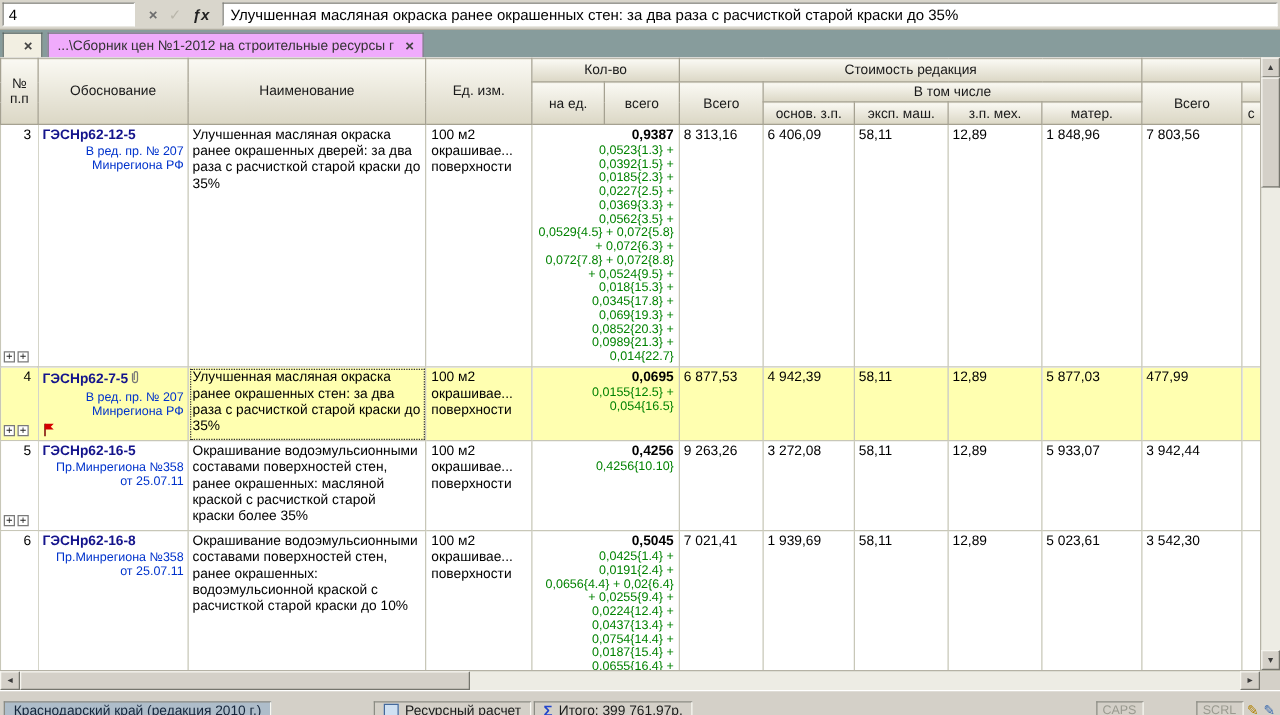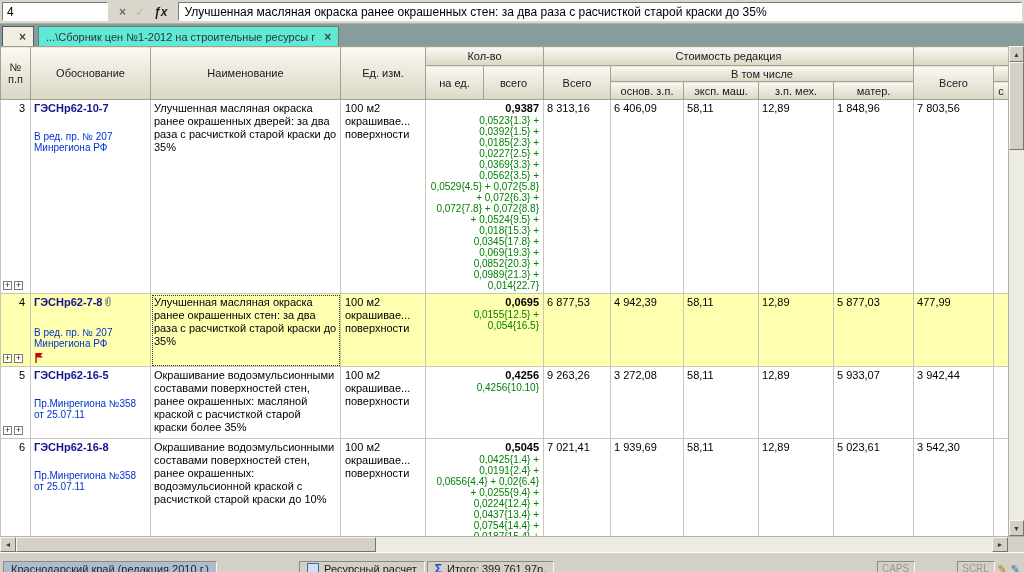--- a/index.html
+++ b/index.html
@@ -12,40 +12,40 @@
   .fbtn{font-size:12px;cursor:default;line-height:18px;}
   .fbtn.cancel{color:#6e6e6e;font-weight:bold;}
   .fbtn.enter{color:#b9b6aa;}
   .fbtn.fx{color:#222;font-style:italic;font-weight:bold;}
   .formula-input{flex:1;height:19px;box-sizing:border-box;border:1px solid #7c7c74;border-right-color:#fff;border-bottom-color:#fff;background:#fff;font-size:12px;padding:0 5px;font-family:inherit;}
 
   
   .tabbar{height:22px;flex:none;background:#879c9c;display:flex;align-items:flex-end;gap:4px;padding:2px 0 0 2px;box-sizing:border-box;}
   .tab{height:20px;display:flex;align-items:center;padding:0 7px;font-size:11px;box-sizing:border-box;white-space:nowrap;cursor:default;}
   .tab.active{background:#f2efe2;border:1px solid #4e5e5d;border-bottom:none;color:#000;}
-  .tab.inactive{background:#5eead4;border:1px solid #6e7a79;border-bottom:none;color:#333;}
+  .tab.inactive{background:#f0abfc;border:1px solid #6e7a79;border-bottom:none;color:#333;}
   .tab-close{margin-left:9px;font-size:12px;font-weight:bold;color:#444;line-height:12px;}
 
   
   .content{height:490px;flex:none;display:flex;background:#fff;}
   .grid-area{width:1008px;overflow:hidden;background:#fff;}
   table{border-collapse:collapse;table-layout:fixed;width:1008px;}
   th{background:linear-gradient(#faf9f3,#dbd7c5);border:1px solid #a5a191;font-weight:normal;font-size:11px;color:#1a1a1a;padding:0 2px;text-align:center;vertical-align:middle;line-height:12px;}
   tr.h1 th{height:18px;}
   tr.h2 th{height:15px;}
   tr.h3 th{height:17px;}
   td{border:1px solid #c8c7b8;vertical-align:top;font-size:11px;padding:2px 3px;overflow:hidden;box-sizing:border-box;color:#000;background:#fff;line-height:13px;}
   tr.selected td{background:#ffffb0;}
   .r0{height:160px;}.r1{height:58px;}.r2{height:72px;}.r3{height:132px;}
   .num-cell{position:relative;text-align:right;padding-right:5px;}
   .expanders{position:absolute;left:2px;bottom:3px;display:flex;gap:2px;}
   .expander{width:9px;height:9px;border:1px solid #7a7a7a;background:#fff;font-size:9px;line-height:7px;text-align:center;color:#222;box-sizing:border-box;cursor:default;}
   .code{font-weight:bold;color:#14148c;font-size:11px;line-height:12px;display:inline;}
   .clip{margin-left:2px;vertical-align:-2px;}
-  .note{color:#0033cc;font-size:10px;line-height:11px;margin-top:16px;}
+  .note{color:#0033cc;font-size:10px;line-height:11px;margin-top:1px;text-align:right;}
   .flagwrap{margin-top:3px;height:12px;}
   .unit-cell{line-height:13px;padding-left:4px;}
   .qty-cell{text-align:right;padding-right:4px;}
   .qty{font-weight:bold;}
   .formula{color:#008200;font-size:10px;line-height:11px;}
   .money{padding-right:4px;}
   .focus-cell{outline:1px dotted #333;outline-offset:-2px;}
 
   
   .vscroll{width:16px;flex:none;background:#edece4;display:flex;flex-direction:column;border-left:1px solid #b5b2a5;box-sizing:border-box;}
@@ -143,21 +143,21 @@
 
         <tr class="r0">
           <td class="num-cell">
             <span>3</span>
             <span class="expanders">
               <span class="expander">+</span>
               <span class="expander">+</span>
             </span>
           </td>
           <td>
-            <span class="code">ГЭСНр62-10-7</span>
+            <span class="code">ГЭСНр62-12-5</span>
             <div class="note">
               <span>В ред. пр. № 207</span><br><span>Минрегиона РФ</span>
             </div>
           </td>
           <td>Улучшенная масляная окраска ранее окрашенных дверей: за два раза с расчисткой старой краски до 35%</td>
           <td class="unit-cell">
             <span>100 м2</span><br><span>окрашивае...</span><br><span>поверхности</span>
           </td>
           <td class="qty-cell" colspan="2">
             <div class="qty">0,9387</div>
@@ -174,21 +174,21 @@
 
         <tr class="r1 selected">
           <td class="num-cell">
             <span>4</span>
             <span class="expanders">
               <span class="expander">+</span>
               <span class="expander">+</span>
             </span>
           </td>
           <td>
-            <span class="code">ГЭСНр62-7-8</span><span class="clip"><svg width="8" height="12" viewBox="0 0 8 12">
+            <span class="code">ГЭСНр62-7-5</span><span class="clip"><svg width="8" height="12" viewBox="0 0 8 12">
                     <path d="M2 2.5 V8 a2 2 0 0 0 4 0 V2.5 a1.3 1.3 0 0 0 -2.6 0 V8" fill="none" stroke="#777" stroke-width="1"></path>
                   </svg></span>
             <div class="note">
               <span>В ред. пр. № 207</span><br><span>Минрегиона РФ</span>
             </div>
             <div class="flagwrap"><svg width="11" height="12" viewBox="0 0 11 12">
                     <path d="M2 1 V11" stroke="#7a0000" stroke-width="1.2"></path>
                     <path d="M2 1 h7 l-2.4 2.3 L9 5.6 H2 z" fill="#d40000"></path>
                   </svg></div>
           </td>

